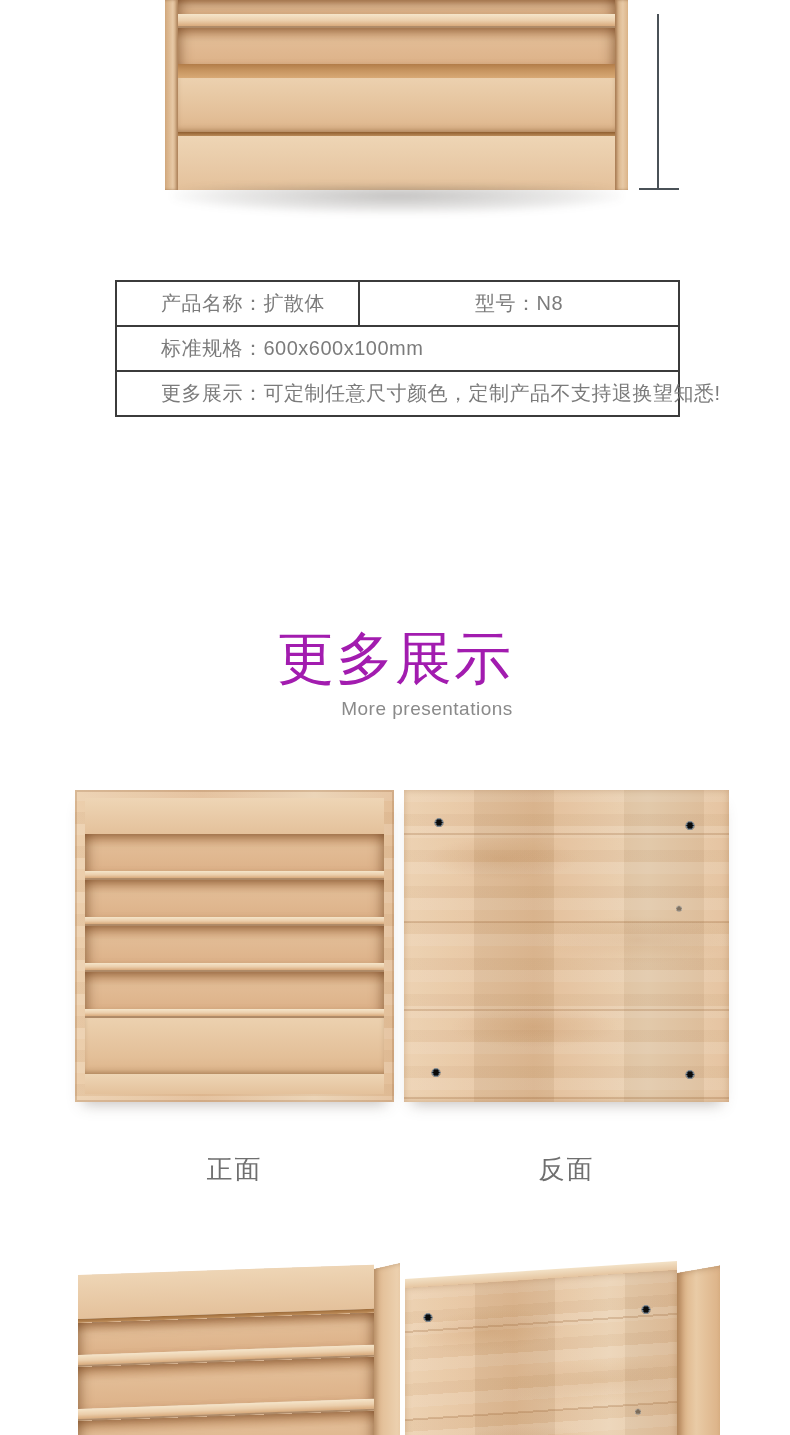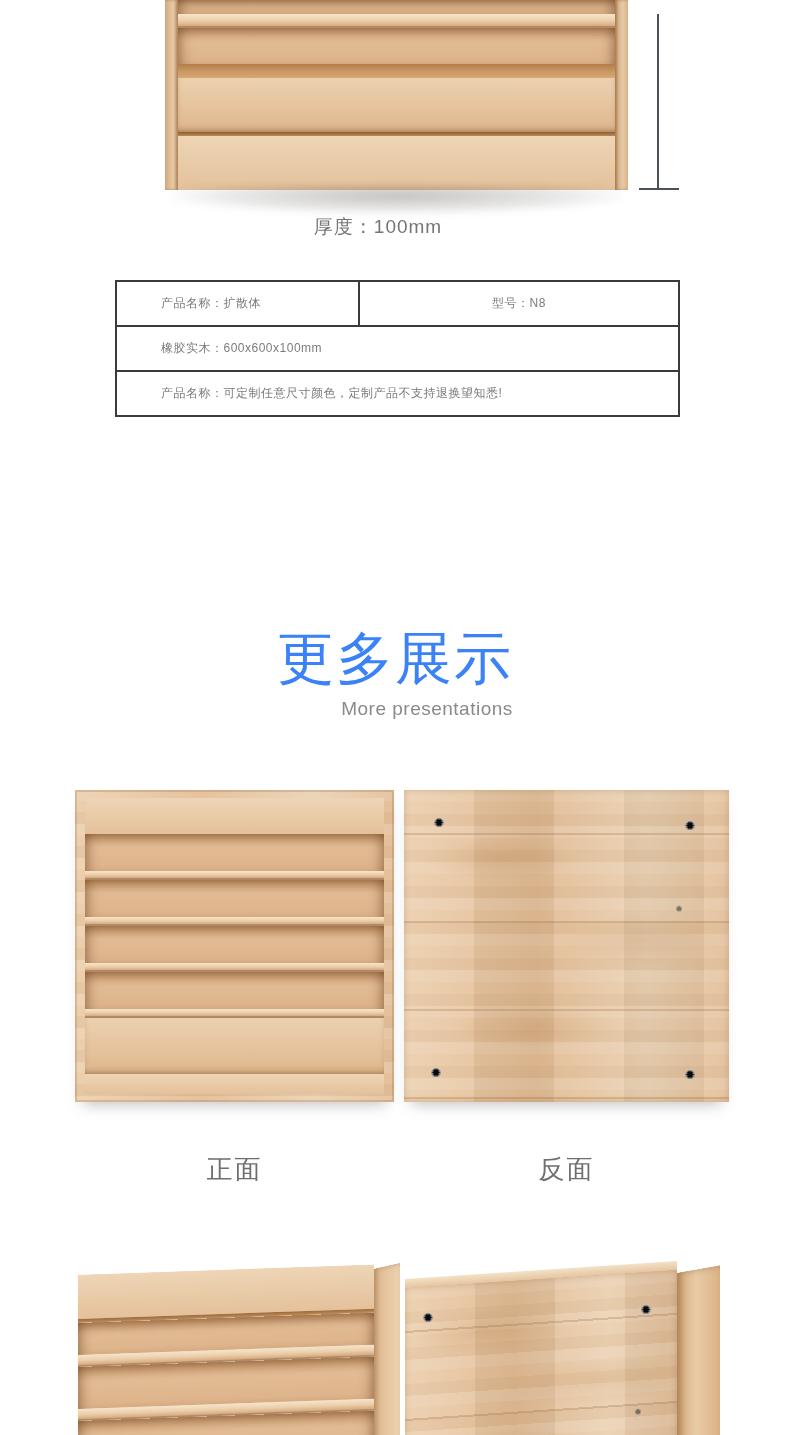--- a/index.html
+++ b/index.html
@@ -54,28 +54,28 @@
     filter:blur(3px);z-index:1;}
 
   .measure-line{position:absolute;left:657px;top:14px;width:2px;height:176px;background:#4a5157;}
   .measure-tick{position:absolute;left:639px;top:188px;width:40px;height:2px;background:#4a5157;}
 
   .thickness-caption{position:absolute;left:0;top:214px;width:756px;text-align:center;
     font-size:19px;color:#757575;letter-spacing:1px;}
 
   
   .spec{position:absolute;left:115px;top:280px;width:565px;border-collapse:collapse;table-layout:fixed;}
-  .spec td{border:2px solid #3b3b3b;height:43px;font-size:12px;color:#7b7b7b;
+  .spec td{border:2px solid #3b3b3b;height:43px;font-size:20px;color:#7b7b7b;
     padding:0 0 0 44px;letter-spacing:.5px;white-space:nowrap;}
   .spec td.c2{text-align:center;padding:0;}
   .spec col.w1{width:243px;}
 
   
   .sec-title{position:absolute;left:0;top:626px;width:790px;text-align:center;
-    font-size:57px;line-height:64px;font-weight:500;color:#3b82f6;letter-spacing:2px;}
+    font-size:57px;line-height:64px;font-weight:500;color:#a21caf;letter-spacing:2px;}
   .sec-subtitle{position:absolute;left:0;top:698px;width:790px;text-align:center;
     font-size:19px;color:#8a8a8a;letter-spacing:.5px;font-weight:400;margin-left:32px;}
 
   
   .photo{position:absolute;box-shadow:0 10px 14px -8px rgba(80,70,60,.35);}
   .photo-front{left:75px;top:790px;width:319px;height:312px;
     box-shadow:inset 0 0 0 2px rgba(150,100,55,.25), 0 10px 14px -8px rgba(80,70,60,.35);}
   .fv-inner{position:absolute;left:10px;right:10px;top:8px;bottom:8px;display:flex;flex-direction:column;}
   .photo-back{left:404px;top:790px;width:325px;height:312px;
     box-shadow:inset 0 0 6px rgba(140,90,45,.30), 0 10px 14px -8px rgba(80,70,60,.35);}
@@ -122,37 +122,36 @@
       <div class="fv-lip" style="height:12px"></div>
       <div class="fv-recess" style="height:36px"></div>
       <div class="fv-floor" style="height:14px"></div>
       <div class="fv-flat wood" style="height:54px"></div>
       <div style="height:4px;background:linear-gradient(180deg,#8f5e2f,#b98a58)"></div>
       <div class="fv-rail wood" style="flex:1"></div>
     </div>
   </div>
   <div class="measure-line"></div>
   <div class="measure-tick"></div>
-  <div class="thickness-caption">厚度：100mm</div>
 
   <table class="spec">
     <colgroup>
         <col class="w1">
         <col>
       </colgroup>
     <tbody>
         <tr>
       <td class="c1">产品名称：扩散体</td>
       <td class="c2">型号：N8</td>
     </tr>
     <tr>
-      <td colspan="2">橡胶实木：600x600x100mm</td>
+      <td colspan="2">标准规格：600x600x100mm</td>
     </tr>
     <tr>
-      <td colspan="2">产品名称：可定制任意尺寸颜色，定制产品不支持退换望知悉!</td>
+      <td colspan="2">更多展示：可定制任意尺寸颜色，定制产品不支持退换望知悉!</td>
     </tr>
   </tbody>
     </table>
 
   <div class="sec-title">更多展示</div>
   <div class="sec-subtitle">More presentations</div>
 
   <div class="photo photo-front wood">
     <div class="fv-inner">
       <div class="fv-rail" style="height:36px"></div>

